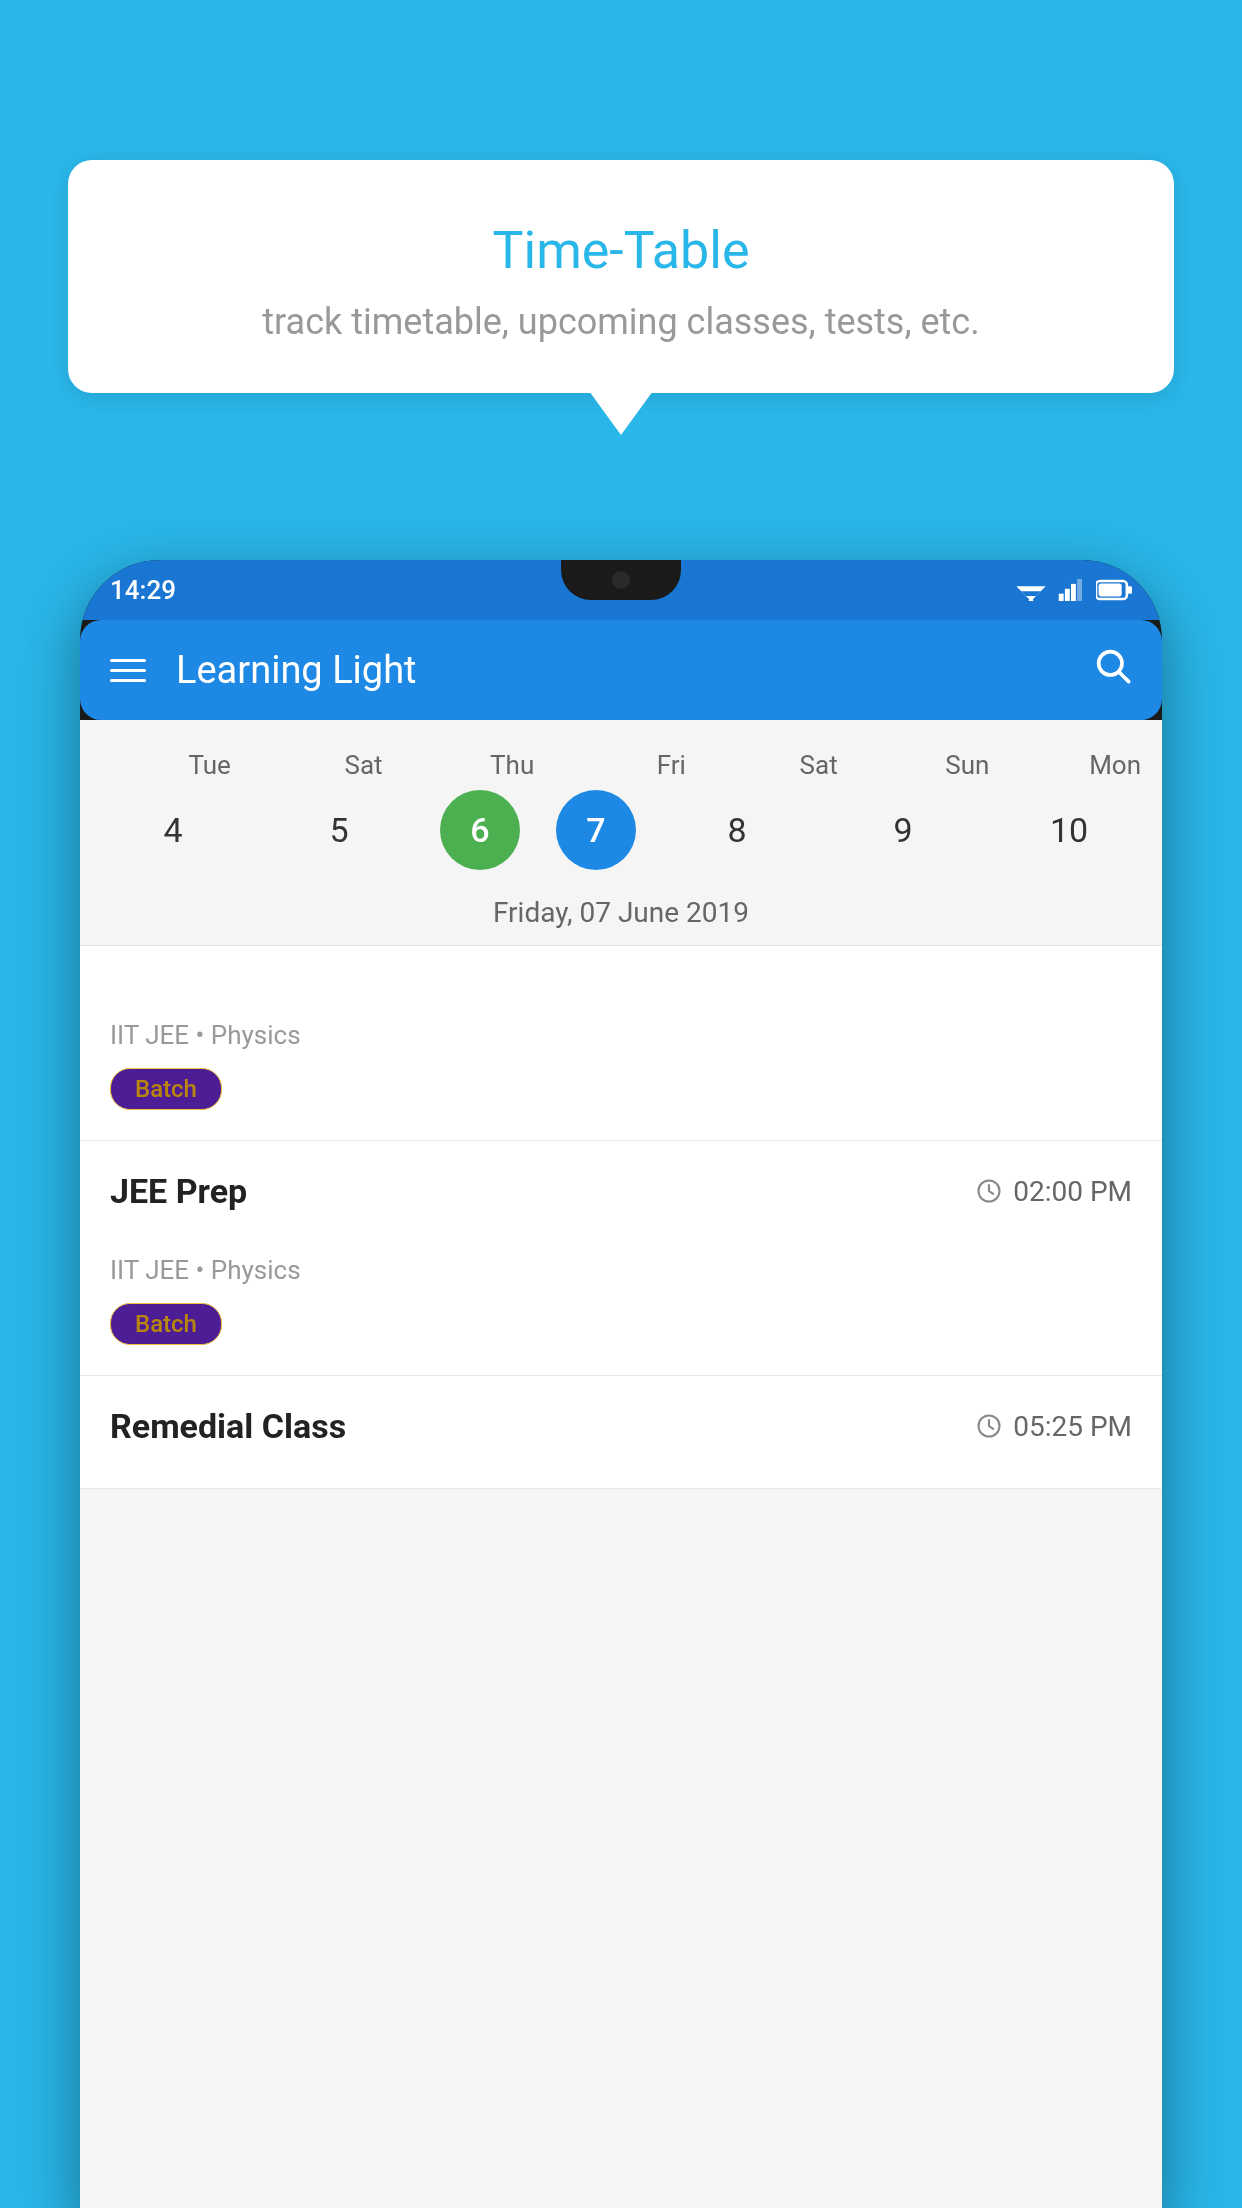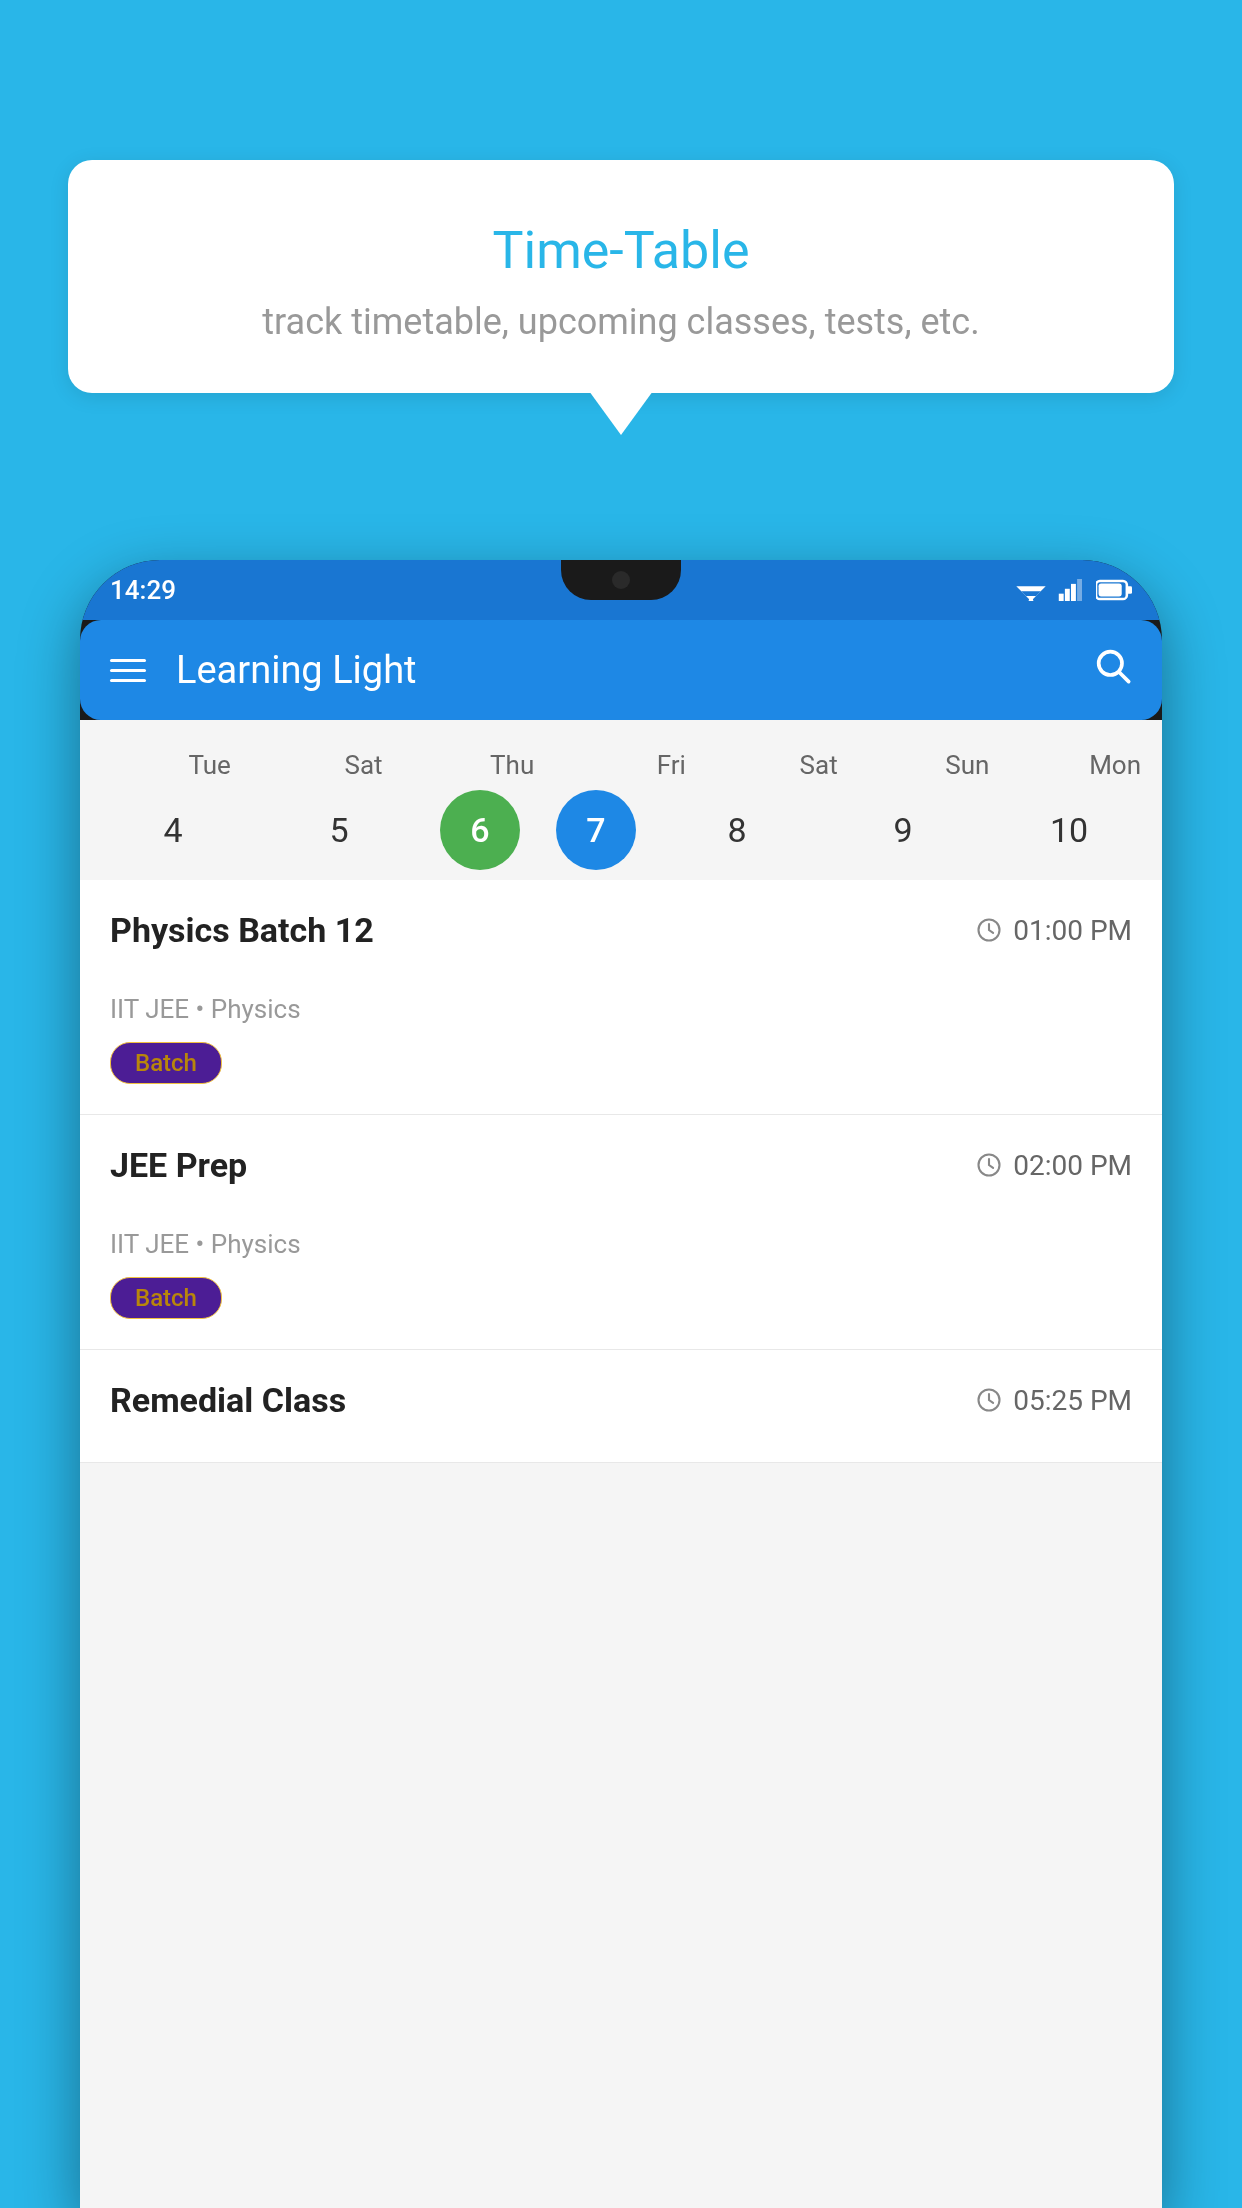--- a/index.html
+++ b/index.html
@@ -351,35 +351,26 @@
       <div class="day-numbers">
 
       <div class="day-num">4</div>
           <div class="day-num">5</div>
           <div class="day-num today">6</div>
           <div class="day-num selected">7</div>
           <div class="day-num">8</div>
           <div class="day-num">9</div>
           <div class="day-num">10</div>
         </div>
+      <div class="selected-date">Friday, 07 June 2019</div>
     </div>
 
     <div class="class-list">
 
     <div class="class-item">
-      <div class="class-item-header">
-        <div class="class-name">Physics Batch 12</div>
-        <div class="class-time">
-          <svg class="clock-icon" viewBox="0 0 24 24" fill="none">
-            <circle cx="12" cy="12" r="9" stroke="#888" stroke-width="1.8"></circle>
-            <polyline points="12,7 12,12 15.5,14.5" stroke="#888" stroke-width="1.8" stroke-linecap="round"></polyline>
-          </svg>
-          01:00 PM
-        </div>
-      </div>
       <div class="class-meta">IIT JEE • Physics</div>
       <span class="batch-badge">Batch</span>
     </div>
         <div class="class-item">
       <div class="class-item-header">
         <div class="class-name">JEE Prep</div>
         <div class="class-time">
           <svg class="clock-icon" viewBox="0 0 24 24" fill="none">
             <circle cx="12" cy="12" r="9" stroke="#888" stroke-width="1.8"></circle>
             <polyline points="12,7 12,12 15.5,14.5" stroke="#888" stroke-width="1.8" stroke-linecap="round"></polyline>

